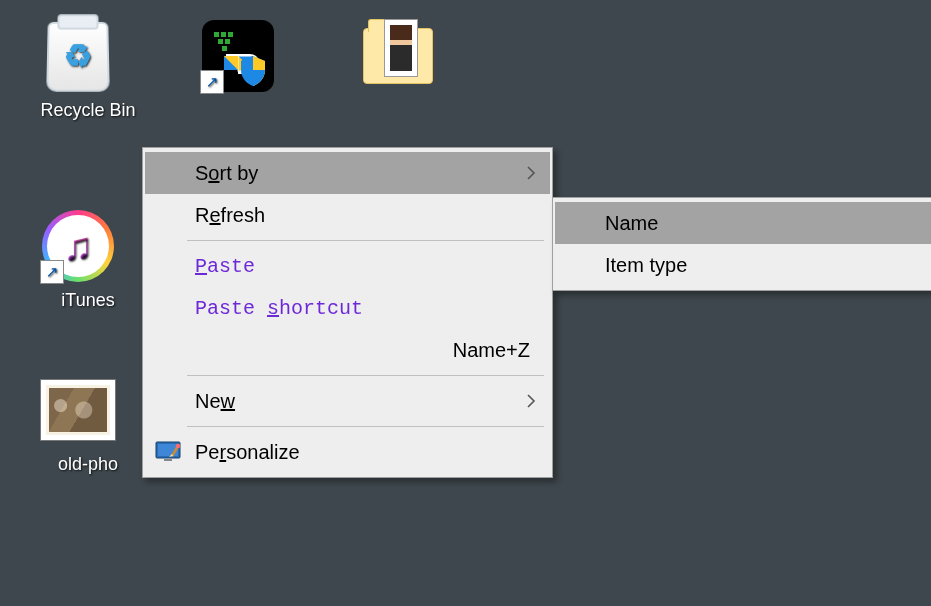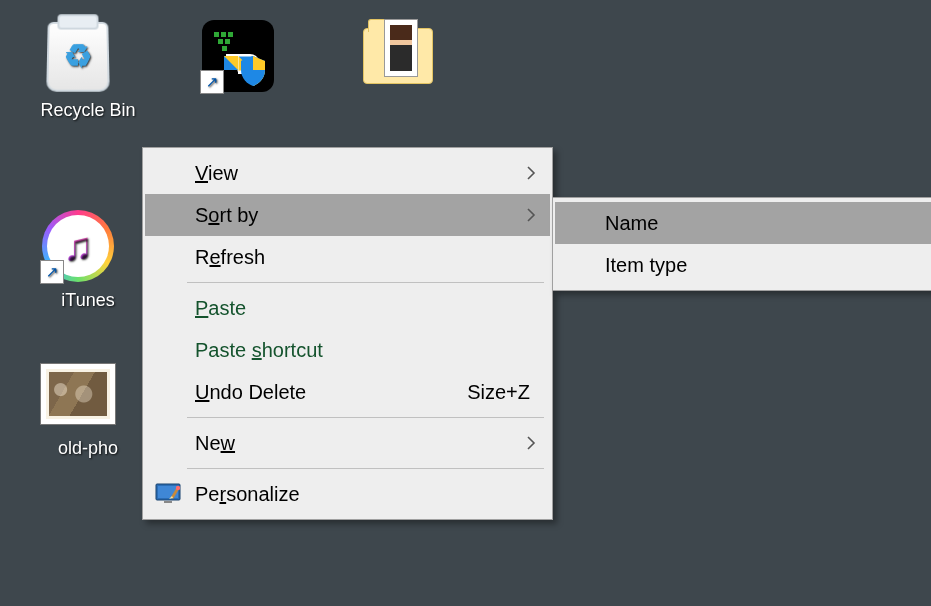--- a/index.html
+++ b/index.html
@@ -66,21 +66,21 @@
   .menu li {
     display: flex;
     align-items: center;
     height: 42px;
     position: relative;
     padding-left: 50px;
     padding-right: 40px;
     white-space: nowrap;
   }
   .menu li.hover { background: #a3a3a3; }
-  .menu li.disabled { color: #14532d; }
+  .menu li.disabled { color: #6d28d9; font-family: Liberation Mono, monospace; }
   .menu .sep {
     height: 1px;
     background: #c0c0c0;
     margin: 4px 6px 4px 42px;
   }
   .menu .arrow {
     position: absolute;
     right: 14px;
     top: 50%;
     transform: translateY(-50%);
@@ -238,74 +238,61 @@
 <div class="desktop-icon" style="left:18px; top:208px;">
   <div class="icon-box">
     <div class="art-itunes">
         <div class="note">♫</div>
       </div>
     <div class="shortcut-arrow">↗</div>
   </div>
   <div class="label">iTunes</div>
 </div>
 
-<div class="desktop-icon" style="left:18px; top:356px;">
+<div class="desktop-icon" style="left:18px; top:372px;">
   <div class="icon-box">
     <div class="art-oldphoto">
         <div class="sepia"></div>
       </div>
   </div>
   <div class="label">old-pho</div>
 </div>
 
 <div class="menu" id="main-menu">
   <ul>
-    <li>
-      <span>
-        <span></span><span class="mnemonic">V</span><span>iew</span>
+    <li class="hover">
+      <span>
+        <span>S</span><span class="mnemonic">o</span><span>rt by</span>
       </span>
       <span class="arrow">
         <svg width="10" height="16" viewBox="0 0 10 16">
             <path d="M2 2 L8 8 L2 14" stroke="#555" stroke-width="1.6" fill="none"></path>
           </svg>
       </span>
     </li>
-    <li class="hover">
-      <span>
-        <span>S</span><span class="mnemonic">o</span><span>rt by</span>
-      </span>
-      <span class="arrow">
-        <svg width="10" height="16" viewBox="0 0 10 16">
-            <path d="M2 2 L8 8 L2 14" stroke="#555" stroke-width="1.6" fill="none"></path>
-          </svg>
-      </span>
-    </li>
     <li>
       <span>
         <span>R</span><span class="mnemonic">e</span><span>fresh</span>
       </span>
     </li>
   </ul>
   <div class="sep"></div>
   <ul>
     <li class="disabled">
       <span>
         <span></span><span class="mnemonic">P</span><span>aste</span>
       </span>
     </li>
     <li class="disabled">
       <span>
         <span>Paste </span><span class="mnemonic">s</span><span>hortcut</span>
       </span>
     </li>
     <li>
-      <span>
-        <span></span><span class="mnemonic">U</span><span>ndo Delete</span>
-      </span>
-      <span class="shortcut">Size+Z</span>
+      <span class="shortcut">Name+Z</span>
     </li>
   </ul>
   <div class="sep"></div>
   <ul>
     <li>
       <span>
         <span>Ne</span><span class="mnemonic">w</span><span></span>
       </span>
       <span class="arrow">
         <svg width="10" height="16" viewBox="0 0 10 16">

